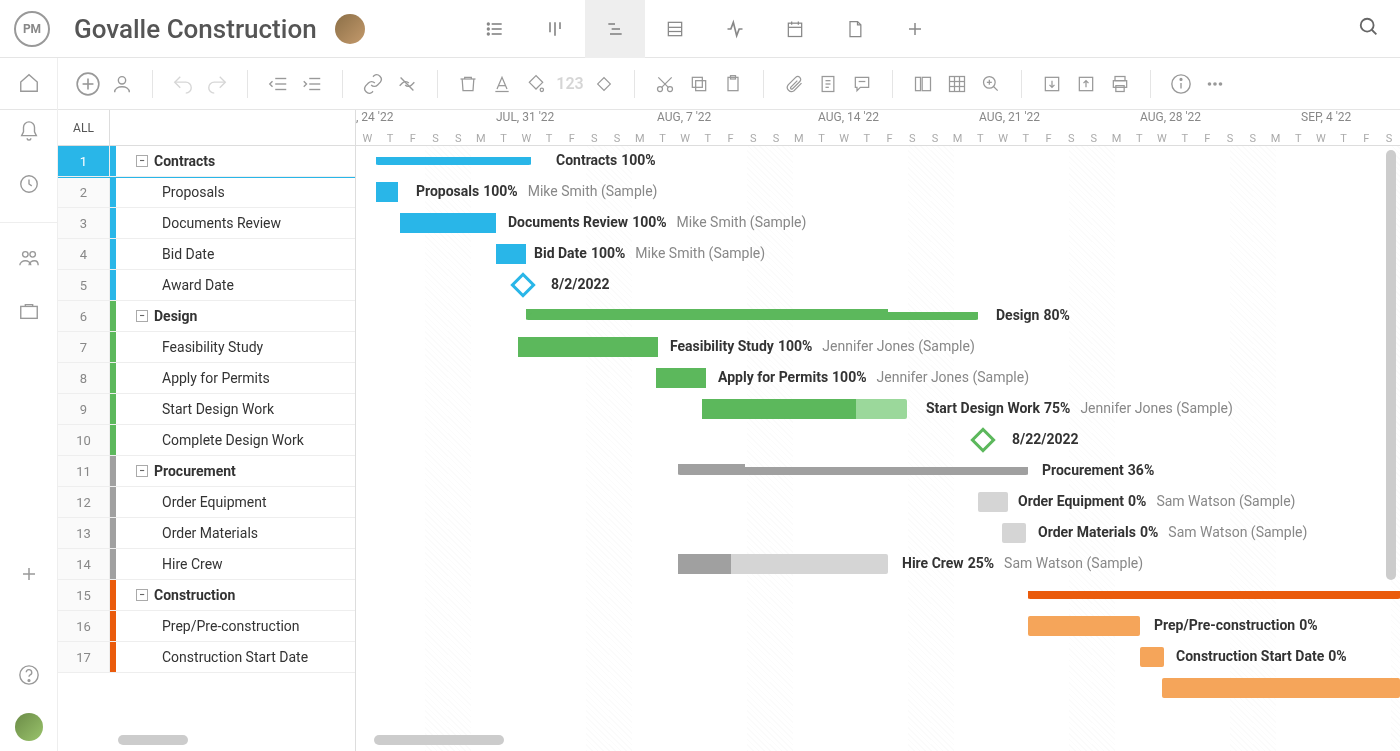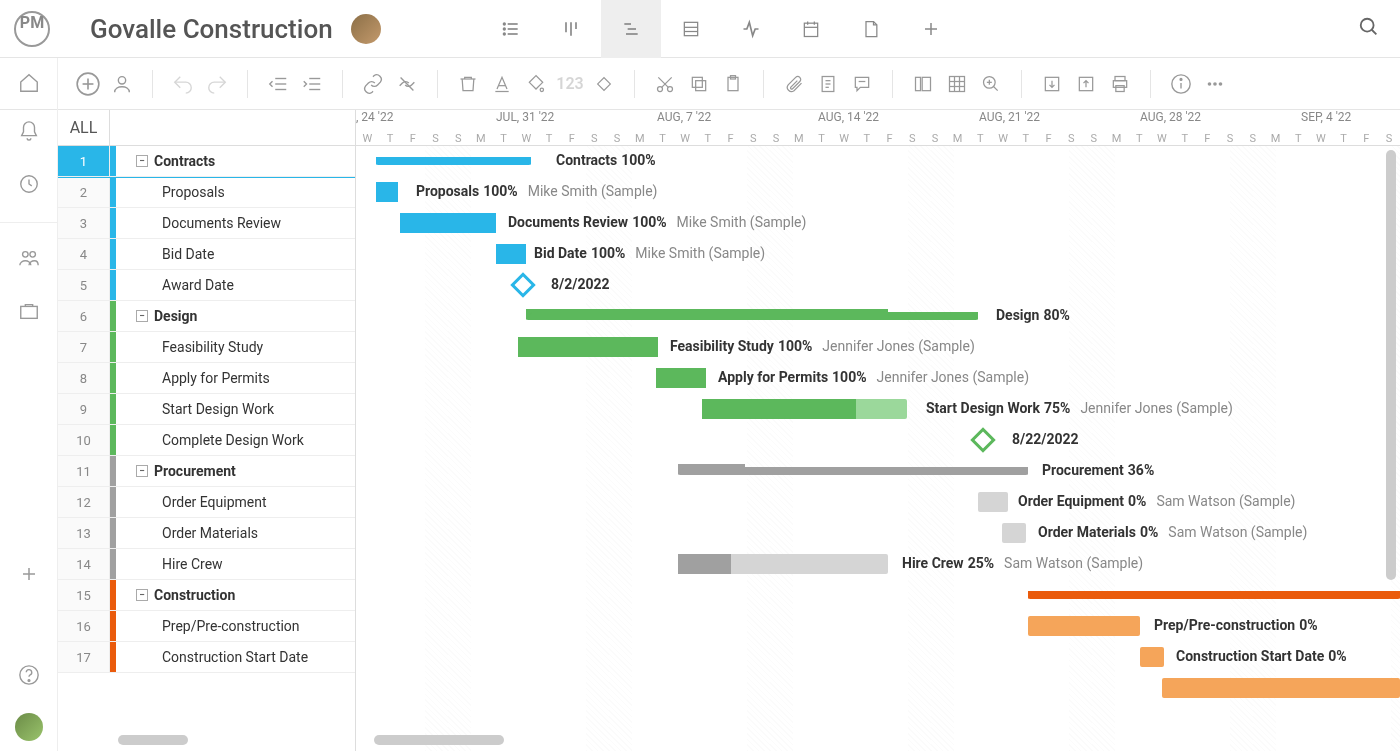--- a/index.html
+++ b/index.html
@@ -1,35 +1,35 @@
 <!DOCTYPE html>
 <html><head>
 <meta charset="utf-8">
 <style>
 * { box-sizing: border-box; margin: 0; padding: 0; }
 body { font-family: -apple-system, BlinkMacSystemFont, "Segoe UI", Roboto, sans-serif; font-size: 14px; color: #333; background: #fff; overflow: hidden; width: 1400px; height: 751px; }
 .topbar { height: 58px; border-bottom: 1px solid #e5e5e5; display: flex; align-items: center; padding: 0 14px; }
-.logo { width: 36px; height: 36px; border: 2px solid #999; border-radius: 50%; display: flex; align-items: flex-start; justify-content: center; font-size: 16px; font-weight: 700; color: #888; }
-.project-title { font-size: 26px; font-weight: 500; color: #555; margin-left: 40px; text-align: center; }
+.logo { width: 36px; height: 36px; border: 2px solid #999; border-radius: 50%; display: flex; align-items: center; justify-content: center; font-size: 12px; font-weight: 700; color: #888; }
+.project-title { font-size: 26px; font-weight: 500; color: #555; margin-left: 24px; text-align: center; }
 .avatar-top { width: 30px; height: 30px; border-radius: 50%; background: linear-gradient(135deg,#8b6f47,#c49a6c); margin-left: 18px; }
 .view-tabs { display: flex; margin-left: 100px; align-items: center; height: 100%; }
 .view-tab { width: 60px; height: 58px; display: flex; align-items: center; justify-content: center; color: #888; cursor: pointer; }
 .view-tab.active { background: #eeeeee; }
 .search-top { margin-left: auto; color: #666; padding: 6px; }
 .toolbar { height: 52px; border-bottom: 1px solid #e5e5e5; display: flex; align-items: center; padding-left: 74px; gap: 6px; }
 .tb-icon { width: 28px; height: 28px; display: flex; align-items: center; justify-content: center; color: #999; cursor: pointer; }
 .tb-sep { width: 1px; height: 28px; background: #e5e5e5; margin: 0 10px; }
 .layout { display: flex; height: calc(751px - 110px); }
 .leftnav { width: 58px; border-right: 1px solid #eee; display: flex; flex-direction: column; align-items: center; padding-top: 0; gap: 20px; }
 .leftnav .nav-icon { color: #999; padding: 4px; cursor: pointer; }
 .leftnav .nav-sep { width: 100%; height: 1px; background: #eee; }
 .leftnav .avatar-bottom { width: 28px; height: 28px; border-radius: 50%; background: linear-gradient(135deg,#6b8b47,#9ac46c); margin-top: auto; margin-bottom: 10px; }
 .taskpane { width: 298px; border-right: 1px solid #ddd; display: flex; flex-direction: column; background: #fff; }
 .taskheader { display: flex; height: 36px; border-bottom: 1px solid #ddd; }
-.th-all { width: 52px; display: flex; align-items: center; justify-content: center; border-right: 1px solid #ddd; font-size: 16px; color: #555; }
+.th-all { width: 52px; display: flex; align-items: center; justify-content: center; border-right: 1px solid #ddd; font-size: 12px; color: #555; }
 .th-name { flex: 1; display: flex; align-items: center; padding-left: 10px; font-size: 13px; color: #555; }
 .taskrows { flex: 1; overflow: hidden; }
 .taskrow { display: flex; height: 31px; align-items: stretch; border-bottom: 1px solid #eee; }
 .tr-num { width: 52px; display: flex; align-items: center; justify-content: center; border-right: 1px solid #eee; color: #888; font-size: 13px; background: #fafafa; }
 .tr-bar { width: 6px; }
 .tr-name { flex: 1; display: flex; align-items: center; padding-left: 10px; font-size: 14px; color: #333; }
 .tr-name.indent1 { padding-left: 20px; }
 .tr-name.indent2 { padding-left: 46px; }
 .tr-name.bold { font-weight: 700; }
 .tr-toggle { width: 12px; height: 12px; border: 1px solid #aaa; display: inline-flex; align-items: center; justify-content: center; font-size: 10px; line-height: 1; color: #666; margin-right: 6px; }

